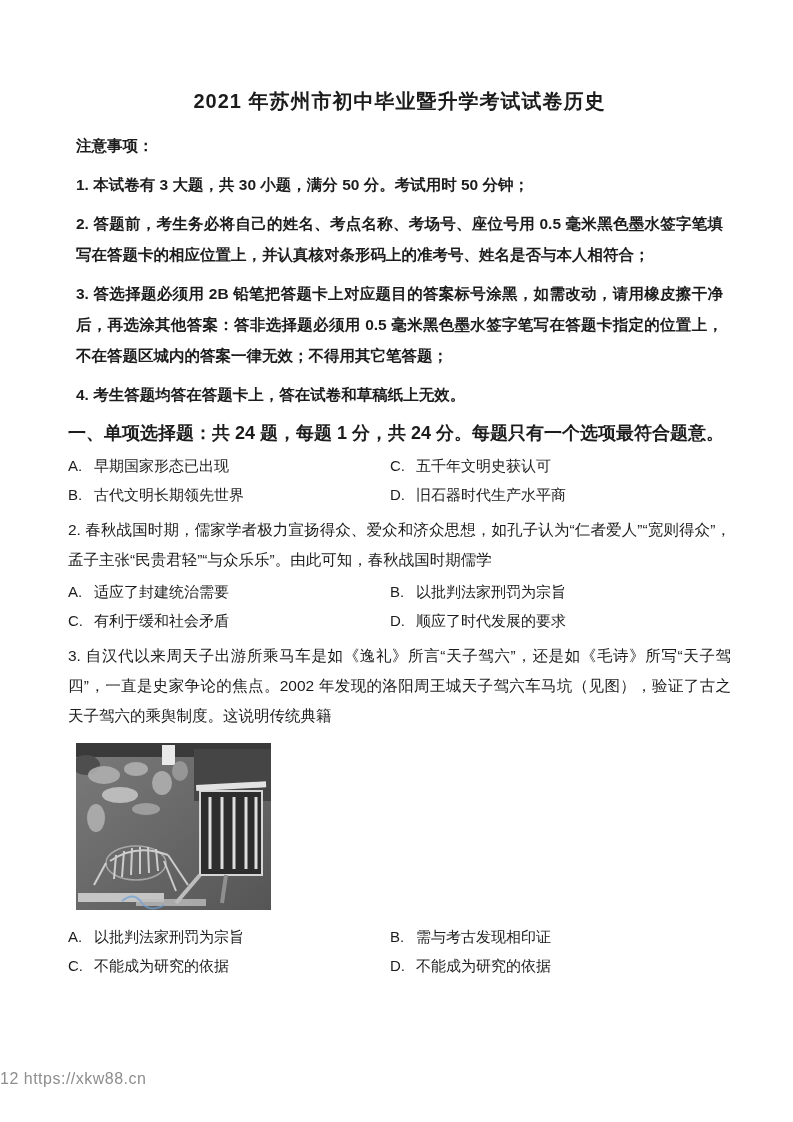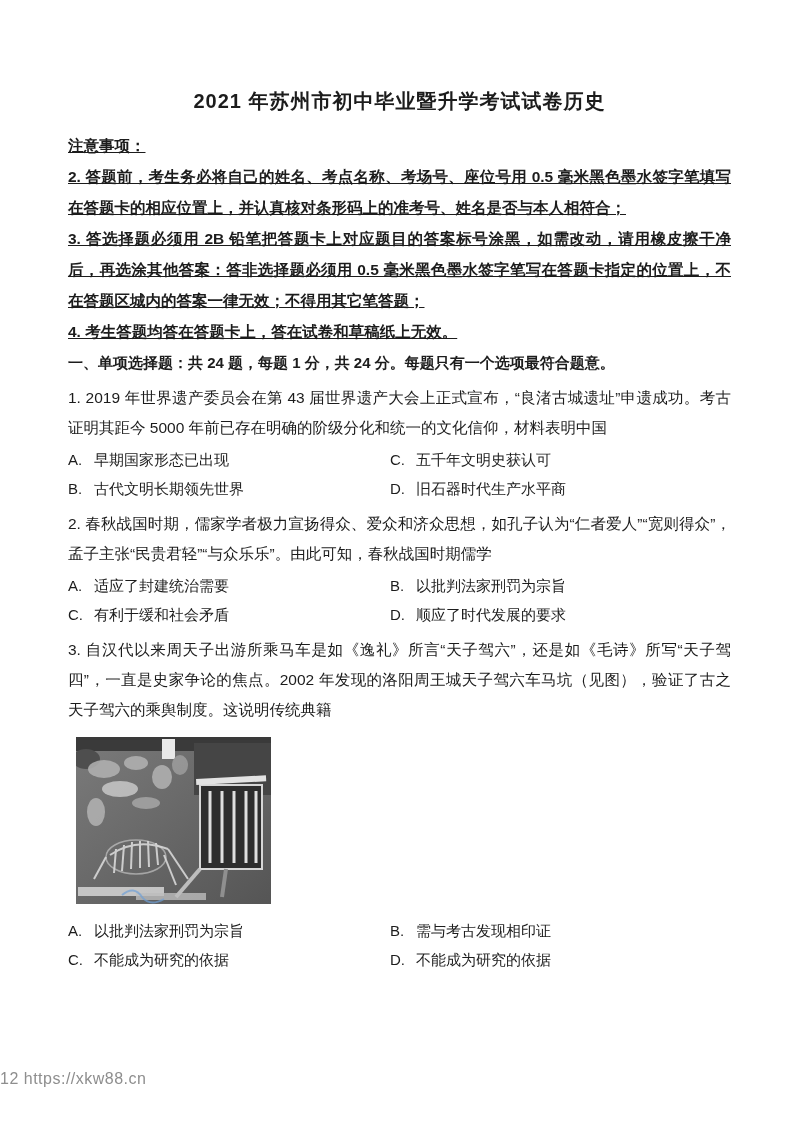--- a/index.html
+++ b/index.html
@@ -16,30 +16,29 @@
   }
   .title{
     text-align:center;
     font-size:20px;
     font-weight:bold;
     line-height:30px;
     margin:0 0 14px 0;
     letter-spacing:1px;
   }
   .notice p{
-    margin:0;
+    margin:8px;
     font-size:15.5px;
     font-weight:bold;
     line-height:31px;
     text-align:justify;
-    text-decoration:underline;
   }
   .section-heading{
     margin:0;
-    font-size:15px;
+    font-size:18px;
     font-weight:bold;
     line-height:31px;
   }
   .stem{
     margin:5px 0 0 0;
     font-size:15.5px;
     font-weight:normal;
     line-height:30px;
     text-align:justify;
   }
@@ -71,29 +70,29 @@
 </style>
 </head>
 <body>
 
 <div class="page">
 
   <h1 class="title">2021 年苏州市初中毕业暨升学考试试卷历史</h1>
 
   <div class="notice">
     <p>注意事项：</p>
+    <p>1. 本试卷有 3 大题，共 30 小题，满分 50 分。考试用时 50 分钟；</p>
     <p>2. 答题前，考生务必将自己的姓名、考点名称、考场号、座位号用 0.5 毫米黑色墨水签字笔填写在答题卡的相应位置上，并认真核对条形码上的准考号、姓名是否与本人相符合；</p>
     <p>3. 答选择题必须用 2B 铅笔把答题卡上对应题目的答案标号涂黑，如需改动，请用橡皮擦干净后，再选涂其他答案：答非选择题必须用 0.5 毫米黑色墨水签字笔写在答题卡指定的位置上，不在答题区城内的答案一律无效；不得用其它笔答题；</p>
     <p>4. 考生答题均答在答题卡上，答在试卷和草稿纸上无效。</p>
   </div>
 
   <p class="section-heading">一、单项选择题：共 24 题，每题 1 分，共 24 分。每题只有一个选项最符合题意。</p>
 
   <div class="question">
-    <p class="stem">1. 2019 年世界遗产委员会在第 43 届世界遗产大会上正式宣布，“良渚古城遗址”申遗成功。考古证明其距今 5000 年前已存在明确的阶级分化和统一的文化信仰，材料表明中国</p>
     <div class="options">
       <div class="option"><span class="opt-label">A.</span><span>早期国家形态已出现</span></div>
       <div class="option"><span class="opt-label">C.</span><span>五千年文明史获认可</span></div>
       <div class="option"><span class="opt-label">B.</span><span>古代文明长期领先世界</span></div>
       <div class="option"><span class="opt-label">D.</span><span>旧石器时代生产水平商</span></div>
     </div>
   </div>
 
   <div class="question" style="margin-top:6px;">
     <p class="stem">2. 春秋战国时期，儒家学者极力宣扬得众、爱众和济众思想，如孔子认为“仁者爱人”“宽则得众”，孟子主张“民贵君轻”“与众乐乐”。由此可知，春秋战国时期儒学</p>

